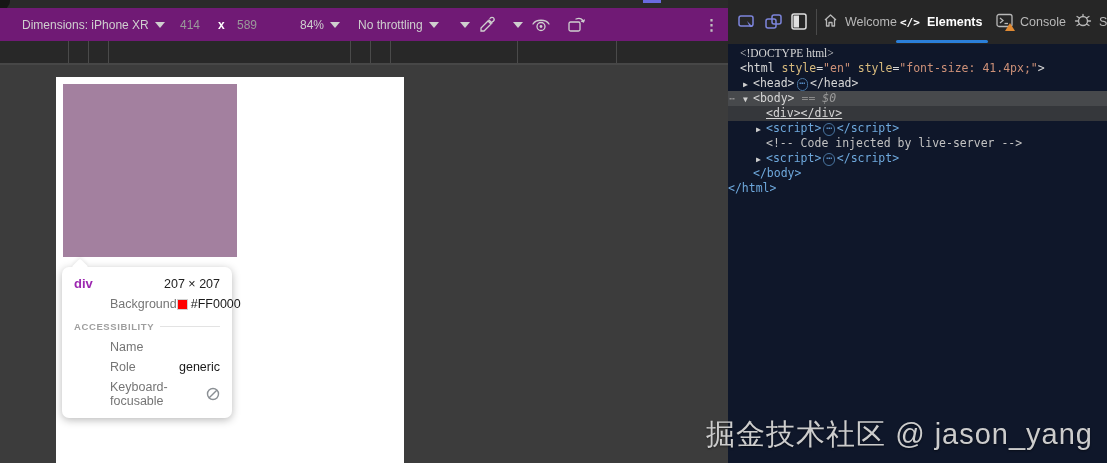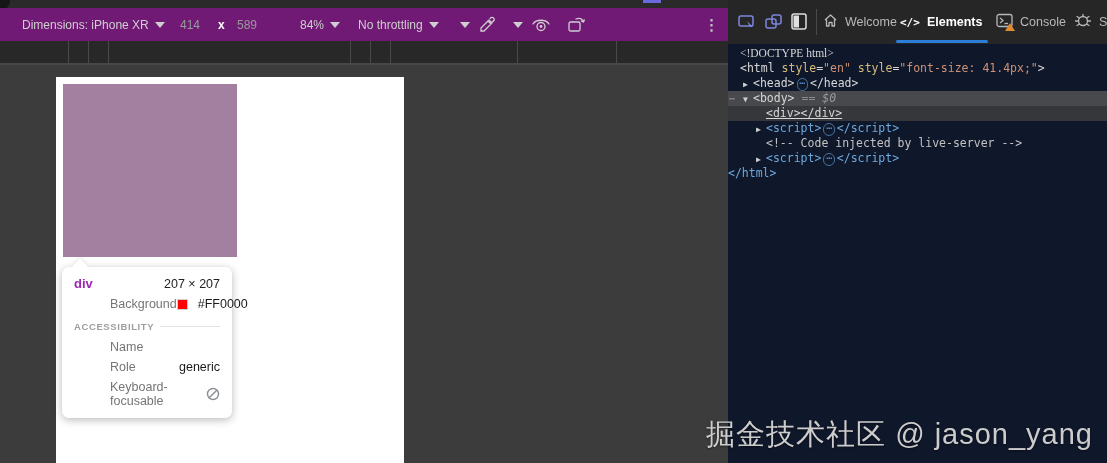--- a/index.html
+++ b/index.html
@@ -36,21 +36,21 @@
   
   .tooltip { position:absolute; left:6px; top:190px; width:170px; background:#ffffff;
              border-radius:7px; box-shadow:0 2px 8px rgba(0,0,0,.28); padding:9px 12px 10px 12px;
              font-size:12.5px; color:#1a1a1a; }
   .tooltip .caret-up { position:absolute; left:12px; top:-6px; width:12px; height:12px; background:#ffffff;
              transform:rotate(45deg); border-radius:2px; box-shadow:-2px -2px 3px rgba(0,0,0,.06); }
   .tt-row { display:flex; justify-content:space-between; align-items:center; margin-bottom:6px; }
   .tt-tag { color:#9c27b0; font-weight:bold; font-size:13px; }
   .tt-dims { color:#222; }
   .tt-label { color:#757575;margin-left:36px; }
-  .tt-value { color:#1a1a1a; display:flex; align-items:center; gap:10px; }
+  .tt-value { color:#1a1a1a; display:flex; align-items:center; gap:3px; }
   .swatch { width:11px; height:11px; background:#ff0000; display:inline-block; border:1px solid #d0d0d0; }
   .tt-section { display:flex; align-items:center; gap:6px; margin:10px 0 8px 0; }
   .tt-section-label { color:#9e9e9e; font-size:9.5px; font-weight:bold; letter-spacing:.6px; white-space:nowrap; }
   .tt-section-rule { flex:1; height:1px; background:#e3e3e3; }
 
   
   .right-pane { position:absolute; left:728px; top:0; width:379px; height:463px; background:#0f172a; }
   .dt-toolbar { position:absolute; left:0; top:0; width:379px; height:44px; background:#262626; }
   .dt-icon { position:absolute; top:12px; }
   .dt-sep { position:absolute; left:88px; top:9px; width:1px; height:26px; background:#4a4a4a; }
@@ -270,17 +270,18 @@
 
   <div class="dom-tree">
       <div class="code-row" style="padding-left: 12px; font-family: Liberation Serif, serif;"><span class="tk-gray">&lt;!DOCTYPE html&gt;</span></div>
       <div class="code-row" style="padding-left: 12px;"><span class="tk-gray">&lt;html </span><span class="tk-attr">style</span><span class="tk-gray">=</span><span class="tk-val">"en"</span><span class="tk-gray"> </span><span class="tk-attr">style</span><span class="tk-gray">=</span><span class="tk-val">"font-size: 41.4px;"</span><span class="tk-gray">&gt;</span></div>
       <div class="code-row" style="padding-left: 25px;"><span class="exp" style="left: 15px;">▶</span><span class="tk-gray">&lt;head&gt;</span><span class="tk-pill">⋯</span><span class="tk-gray">&lt;/head&gt;</span></div>
       <div class="code-row selected" style="padding-left: 25px;"><span class="gutter-dots">⋯</span><span class="exp" style="left: 15px;">▼</span><span class="tk-gray">&lt;body&gt;</span><span class="tk-eq"> == </span><span class="tk-dollar">$0</span></div>
       <div class="code-row hover" style="padding-left: 38px;"><span class="tk-gray">&lt;div&gt;&lt;/div&gt;</span></div>
       <div class="code-row" style="padding-left: 38px;"><span class="exp" style="left: 28px;">▶</span><span class="tk-blue">&lt;script&gt;</span><span class="tk-pill">⋯</span><span class="tk-blue">&lt;/script&gt;</span></div>
       <div class="code-row" style="padding-left: 38px;"><span class="tk-comment">&lt;!-- Code injected by live-server --&gt;</span></div>
       <div class="code-row" style="padding-left: 38px;"><span class="exp" style="left: 28px;">▶</span><span class="tk-blue">&lt;script&gt;</span><span class="tk-pill">⋯</span><span class="tk-blue">&lt;/script&gt;</span></div>
+      <div class="code-row" style="padding-left: 25px;"><span class="tk-blue">&lt;/body&gt;</span></div>
       <div class="code-row" style=""><span class="tk-blue">&lt;/html&gt;</span></div>
     </div>
 </div>
 
 <div class="watermark">掘金技术社区 @ jason_yang</div>
 
 </body></html>

